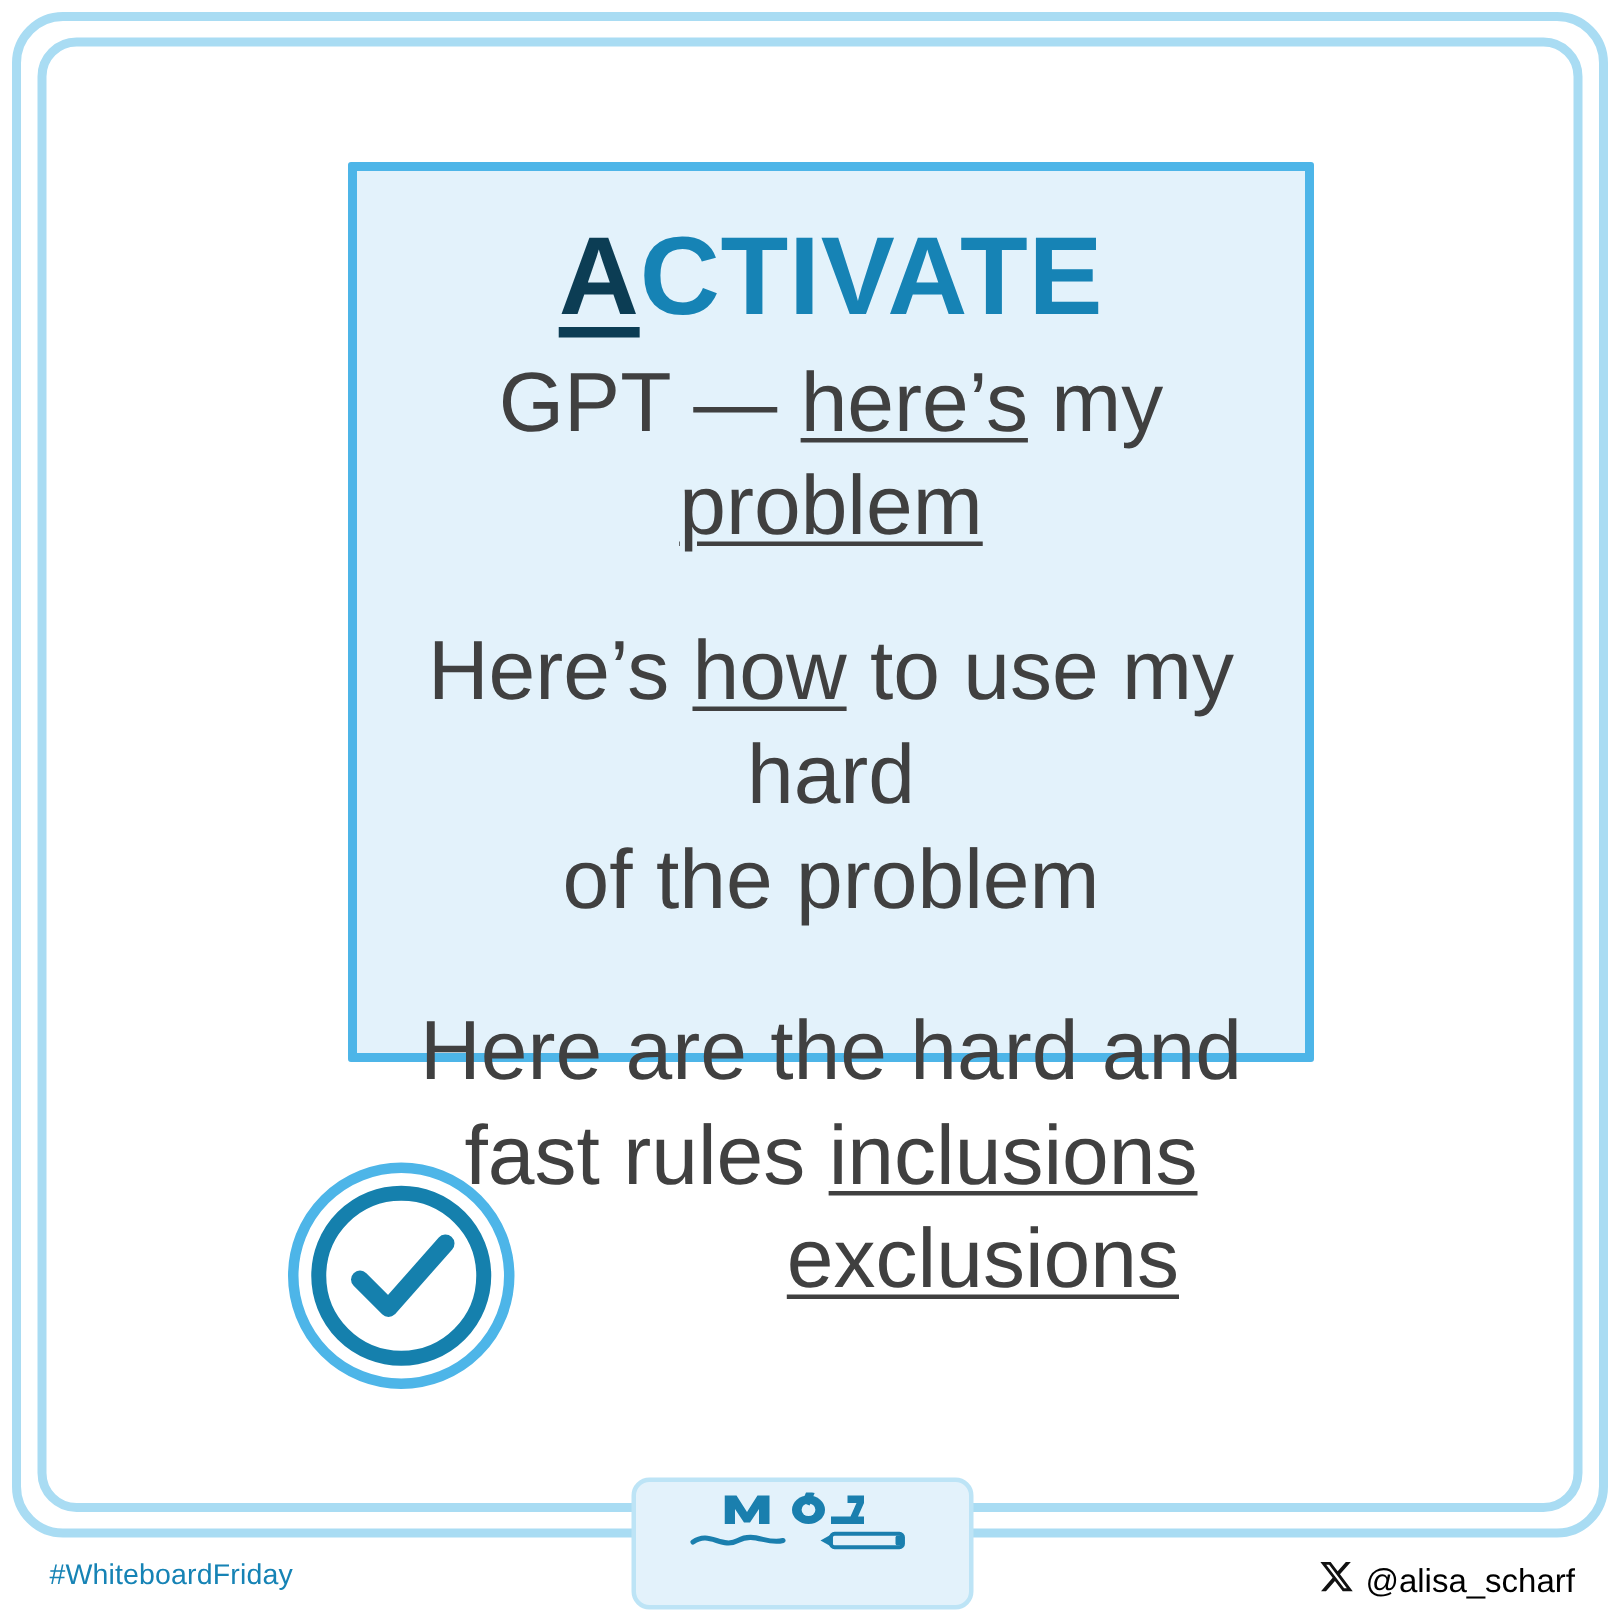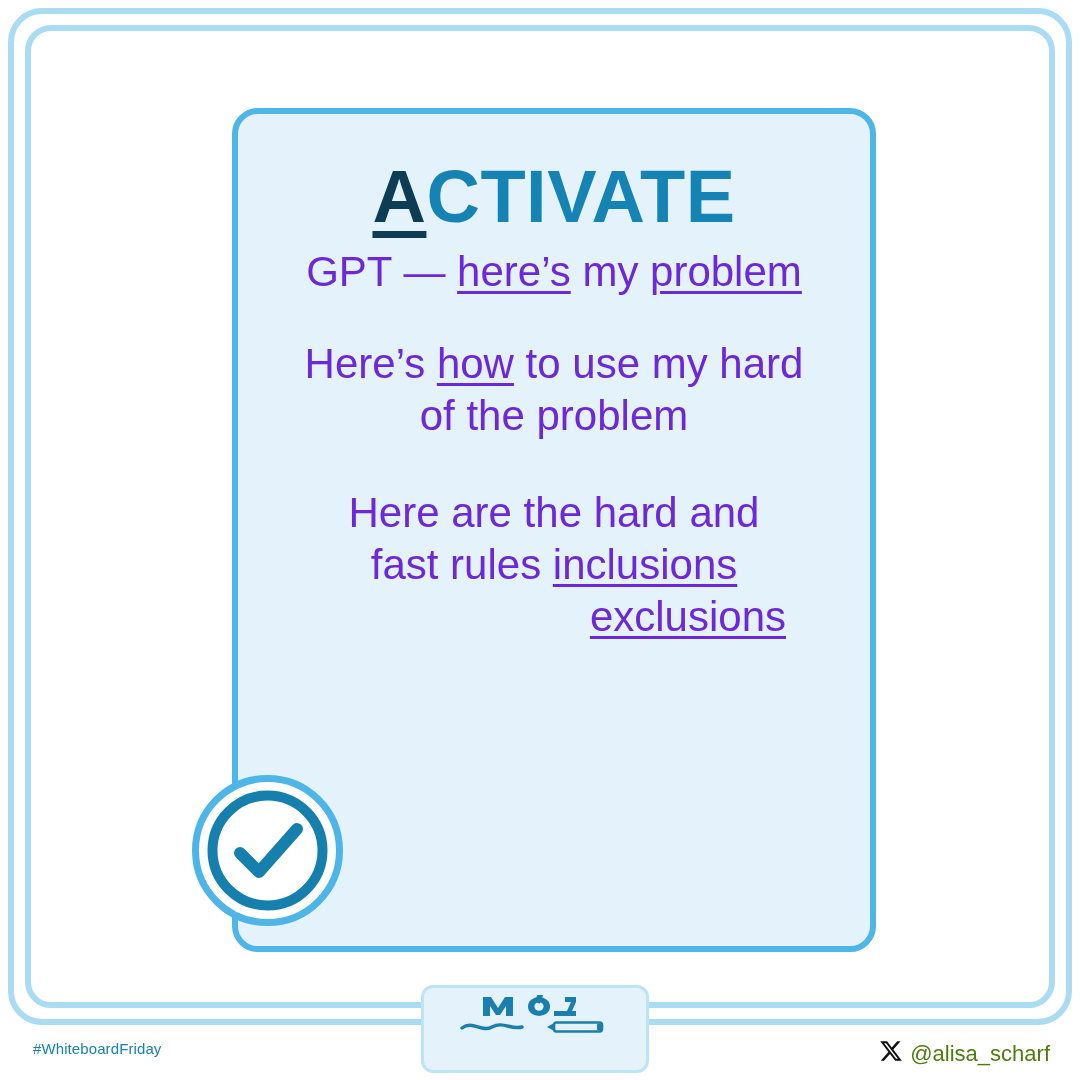--- a/index.html
+++ b/index.html
@@ -39,50 +39,50 @@
     border-radius: 26px;
     pointer-events: none;
   }
 
   
   .card {
     position: absolute;
     left: 232px;
     top: 108px;
     width: 644px;
-    height: 844px;
+    height: 600px;
     box-sizing: border-box;
     background: #e3f2fb;
     border: 6px solid #4db5e8;
-    border-radius: 26px;
-    padding: 34px 26px 0 26px;
+    border-radius: 2px;
+    padding: 21px 26px 0 26px;
     text-align: center;
     color: #0d3f58;
   }
 
   .headline {
     font-size: 74px;
     font-weight: 700;
     letter-spacing: 0.5px;
     line-height: 1.0;
     margin: 12px 0 6px 0;
     color: #1683b5;
   }
   .headline .first-letter {
     color: #0c3d54;
     text-decoration: underline;
     text-decoration-thickness: 7px;
     text-underline-offset: 9px;
   }
 
   .line {
-    font-size: 42px;
+    font-size: 56px;
     font-weight: 400;
     line-height: 1.24;
-    color: #6d28d9;
+    color: #404040;
   }
   .line u {
     text-decoration: underline;
     text-decoration-thickness: 3px;
     text-underline-offset: 5px;
   }
   .blk-1 { margin-top: 12px; }
   .blk-2 { margin-top: 40px; }
   .blk-3 { margin-top: 40px; }
   .blk-4 { margin-top: 45px; }
@@ -126,33 +126,33 @@
   .wbf-doodle {
     margin-top: 2px;
     height: 18px;
   }
 
   
   .footer-left {
     position: absolute;
     left: 33px;
     top: 1040px;
-    font-size: 15px;
+    font-size: 19px;
     color: #1683b5;
     letter-spacing: 0.1px;
   }
   .footer-right {
     position: absolute;
     right: 30px;
     top: 1039px;
     display: flex;
     align-items: center;
     gap: 7px;
     font-size: 22px;
-    color: #4d7c0f;
+    color: #000000;
   }
   .x-logo { display: block; }
 </style>
 </head>
 <body>
 
 <div class="frame-outer"></div>
 <div class="frame-inner"></div>
 
 <div class="card">

